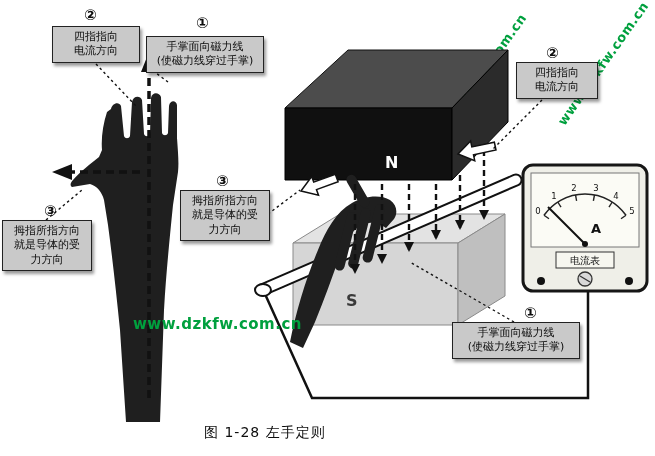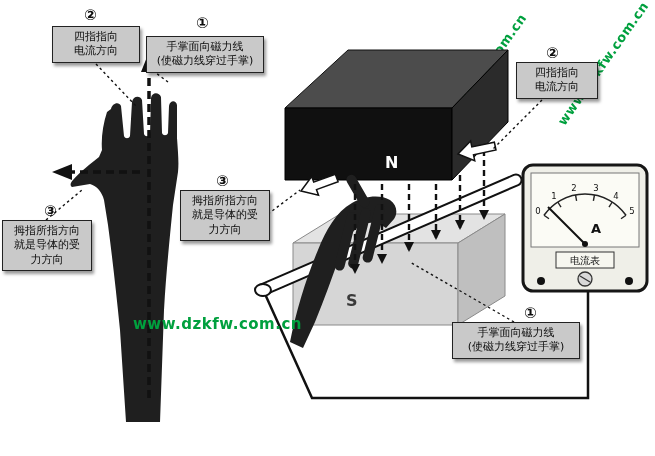--- a/index.html
+++ b/index.html
@@ -176,13 +176,14 @@
   <div class="badge" style="left:546px; top:44px;">②</div>
   <div class="callout" style="left:516px; top:62px; width:82px;">四指指向
 电流方向</div>
 
   <div class="badge" style="left:524px; top:304px;">①</div>
   <div class="callout" style="left:452px; top:322px; width:128px;">手掌面向磁力线
 (使磁力线穿过手掌)</div>
 
   <div class="watermark wm-horiz" style="left:133px; top:315px;">www.dzkfw.com.cn</div>
 
+  <div class="caption" style="left:204px; top:424px;">图 1-28  左手定则</div>
 </div>
 
 </body></html>

